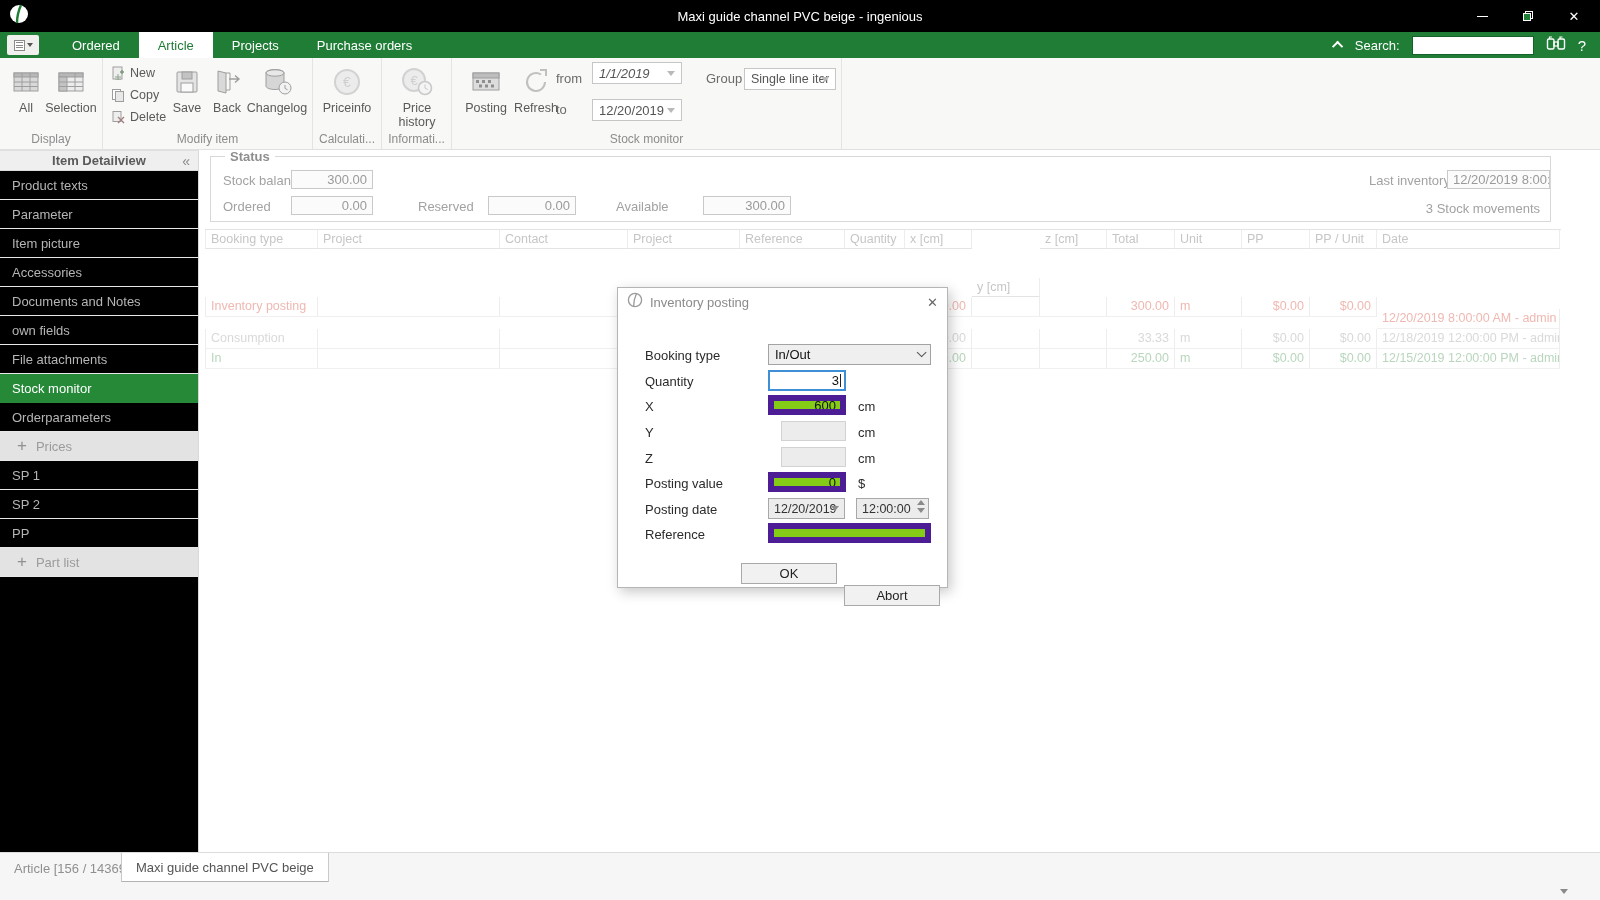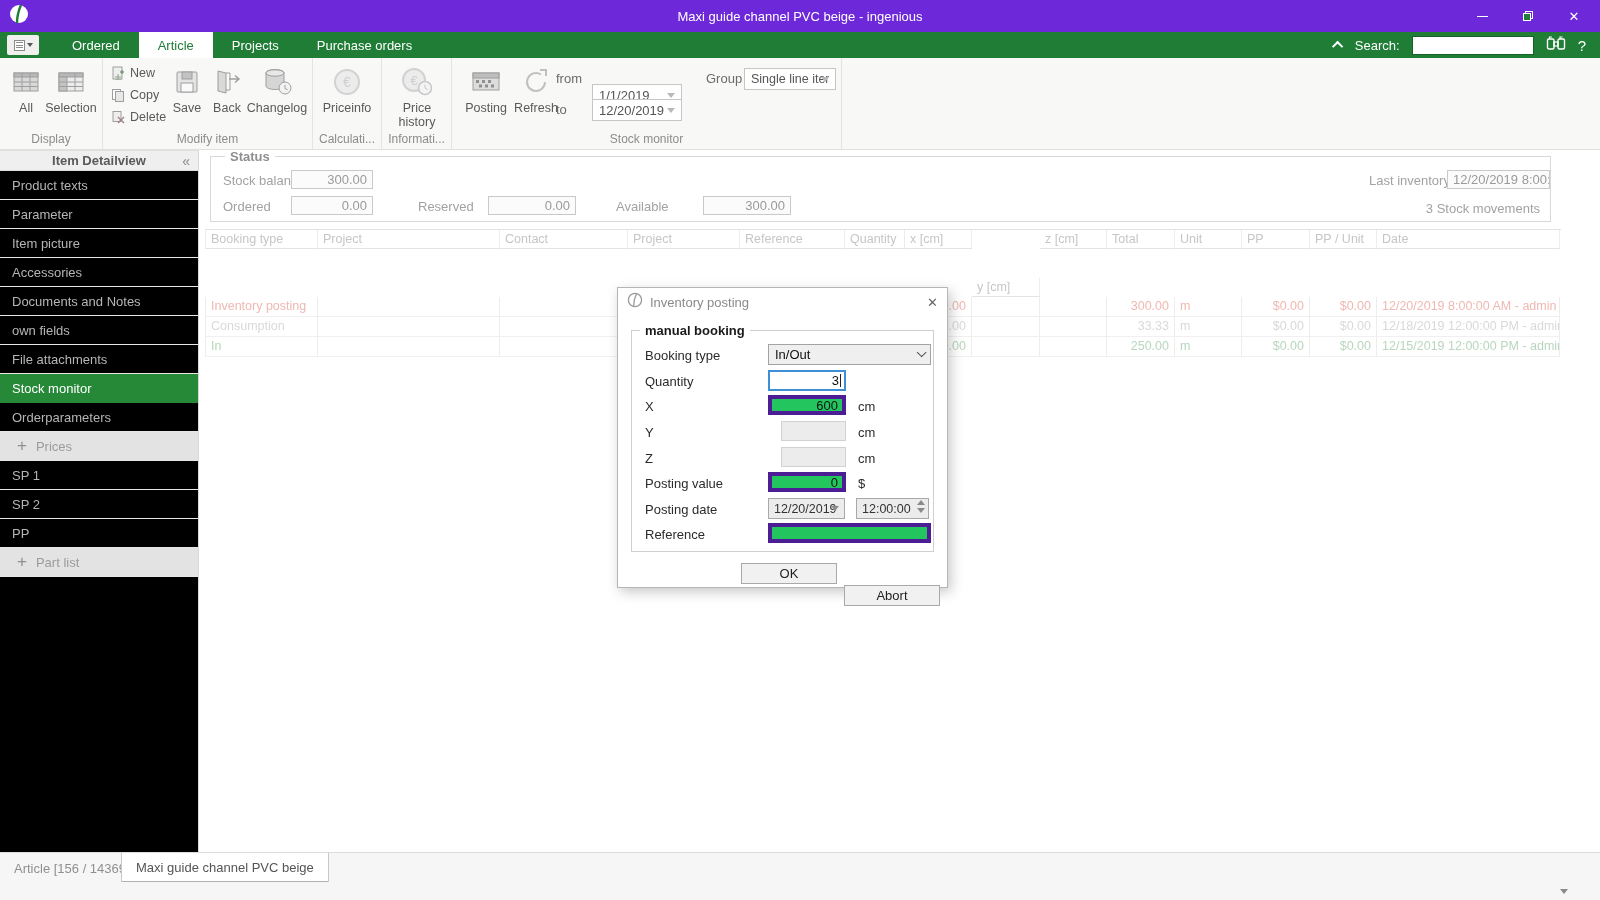--- a/index.html
+++ b/index.html
@@ -1,21 +1,21 @@
 <!DOCTYPE html>
 <html><head>
 <meta charset="utf-8">
 <style>
   * { margin:0; padding:0; box-sizing:border-box; }
   html,body { width:1600px; height:900px; overflow:hidden; background:#fff;
     font-family:"Liberation Sans", sans-serif; }
 
   
   .titlebar { position:absolute; top:0; left:0; width:1600px; height:32px;
-    background:#6d28d9; display:flex; align-items:center; z-index:5; }
+    background:#000000; display:flex; align-items:center; z-index:5; }
   .app-logo { margin-left:8px; }
   .title-text { position:absolute; left:0; right:0; text-align:center;
     color:#fff; font-size:13px; }
   .win-controls { position:absolute; right:18px; top:0; height:32px;
     display:flex; align-items:center; gap:30px; }
   .win-btn { color:#fff; width:16px; height:16px; display:flex;
     align-items:center; justify-content:center; font-size:13px; cursor:default; }
   .min-glyph { width:11px; height:1px; background:#fff; display:inline-block; }
   .restore-glyph { position:relative; width:10px; height:10px; display:inline-block; }
   .restore-glyph .r1 { position:absolute; left:2px; top:0; width:8px; height:8px; border:1px solid #fff; }
@@ -100,21 +100,21 @@
   .dialog { position:absolute; left:617px; top:287px; width:331px; height:301px;
     background:#fff; border:1px solid #b5b5b5; box-shadow:3px 4px 12px rgba(0,0,0,0.22); z-index:10; }
   .dlg-titlebar { height:28px; display:flex; align-items:center; padding:0 9px; }
   .dlg-title { color:#8a8a8a; font-size:13px; margin-left:7px; flex:1; }
   .dlg-close { color:#666; font-size:13px; }
   .dlg-group { position:absolute; left:13px; top:42px; width:303px; height:222px;
     border:1px solid #cfcfcf; }
   .dlg-group .legend { color:#1a1a1a; left:8px; }
   .dlg-label { position:absolute; left:27px; font-size:13px; color:#2b2b2b; }
   .dlg-unit { position:absolute; left:240px; font-size:13px; color:#2b2b2b; }
-  .dlg-input { position:absolute; height:20px; border:4px solid #4c1d95; background:#22c55e;
+  .dlg-input { position:absolute; height:20px; border:6px solid #4c1d95; background:#84cc16;
     font-size:13px; color:#111; text-align:right; padding:0 4px; outline:none; }
   .dlg-input.disabled { left:163px; width:65px; background:#ececec; border:1px solid #d2d2d2; }
   .dlg-combo { position:absolute; left:150px; width:163px; height:21px;
     background:#efefef; border:1px solid #a3a3a3; display:flex; align-items:center;
     padding:0 6px; font-size:13px; color:#111; }
   .dlg-combo .chev { position:absolute; right:7px; width:7px; height:7px;
     border-right:1.5px solid #555; border-bottom:1.5px solid #555;
     transform:rotate(45deg) translateY(-3px); }
   .qty-box { position:absolute; left:150px; top:82px; width:78px; height:21px;
     border:2px solid #3f8fd6; background:#fff; display:flex; align-items:center;
@@ -335,21 +335,21 @@
     <div class="bigbtn" style="left:58px; width:52px;">
       <span class="ic">
         <svg width="30" height="28" viewBox="0 0 30 28">
           <path d="M24 14 a9 9 0 1 1 -4 -7.5" fill="none" stroke="#c0c0c0" stroke-width="2"></path>
           <path d="M19 2 h6 v6" fill="none" stroke="#c0c0c0" stroke-width="2"></path>
         </svg>
       </span>
       <span>Refresh</span>
     </div>
     <span class="rfield-label" style="left:104px; top:13px;">from</span>
-    <div class="rcombo" style="left:140px; top:26px; width:90px;">
+    <div class="rcombo" style="left:140px; top:4px; width:90px;font-style:italic;">
       <span>1/1/2019</span>
         <span class="arrow"></span>
     </div>
     <span class="rfield-label" style="left:104px; top:44px;">to</span>
     <div class="rcombo" style="left:140px; top:41px; width:90px;">
       <span>12/20/2019</span>
         <span class="arrow"></span>
     </div>
     <span class="rfield-label" style="left:254px; top:13px;">Group</span>
     <div class="rcombo" style="left:292px; top:10px; width:92px; font-size:12.5px;">
@@ -454,21 +454,21 @@
         <div class="td" style="width: 112px; text-align: left; color: rgb(239, 184, 178);"></div>
         <div class="td" style="width: 105px; text-align: left; color: rgb(239, 184, 178);"></div>
         <div class="td" style="width: 60px; text-align: left; color: rgb(239, 184, 178);">50.00</div>
         <div class="td" style="width: 67px; text-align: right; color: rgb(239, 184, 178);">600.00</div>
         <div class="td" style="width: 68px; text-align: right; color: rgb(239, 184, 178);"></div>
         <div class="td" style="width: 67px; text-align: right; color: rgb(239, 184, 178);"></div>
         <div class="td" style="width: 68px; text-align: right; color: rgb(239, 184, 178);">300.00</div>
         <div class="td" style="width: 67px; text-align: left; color: rgb(239, 184, 178);">m</div>
         <div class="td" style="width: 68px; text-align: right; color: rgb(239, 184, 178);">$0.00</div>
         <div class="td" style="width: 67px; text-align: right; color: rgb(239, 184, 178);">$0.00</div>
-        <div class="td" style="width: 183px; text-align: left; color: rgb(239, 184, 178);">12/20/2019 8:00:00 AM - admin</div>
+        <div class="td" style="width: 183px; text-align: left; color: rgb(239, 184, 178); margin-top: 12px;">12/20/2019 8:00:00 AM - admin</div>
       </div>
       <div class="tr">
         <div class="td" style="width: 113px; text-align: left; color: rgb(217, 217, 217);">Consumption</div>
         <div class="td" style="width: 182px; text-align: left; color: rgb(217, 217, 217);"></div>
         <div class="td" style="width: 128px; text-align: left; color: rgb(217, 217, 217);"></div>
         <div class="td" style="width: 112px; text-align: left; color: rgb(217, 217, 217);"></div>
         <div class="td" style="width: 105px; text-align: left; color: rgb(217, 217, 217);"></div>
         <div class="td" style="width: 60px; text-align: right; color: rgb(217, 217, 217);">2.00</div>
         <div class="td" style="width: 67px; text-align: right; color: rgb(217, 217, 217);">200.00</div>
         <div class="td" style="width: 68px; text-align: right; color: rgb(217, 217, 217);"></div>
@@ -503,23 +503,20 @@
     <span>
       <svg width="16" height="16" viewBox="0 0 16 16">
         <circle cx="8" cy="8" r="6.6" fill="none" stroke="#9a9a9a" stroke-width="1.3"></circle>
         <path d="M9.5 1.6 Q6.6 8 6.6 14.4" stroke="#9a9a9a" stroke-width="1.3" fill="none"></path>
       </svg>
     </span>
     <span class="dlg-title">Inventory posting</span>
     <span class="dlg-close">✕</span>
   </div>
 
-  <div class="dlg-group">
-    <span class="legend" style="font-weight:bold;">manual booking</span>
-  </div>
 
   <span class="dlg-label" style="top:60px;">Booking type</span>
   <div class="dlg-combo" style="top:56px;">
     <span>In/Out</span>
     <span class="chev"></span>
   </div>
 
   <span class="dlg-label" style="top:86px;">Quantity</span>
   <div class="qty-box">
     <span>3</span>

